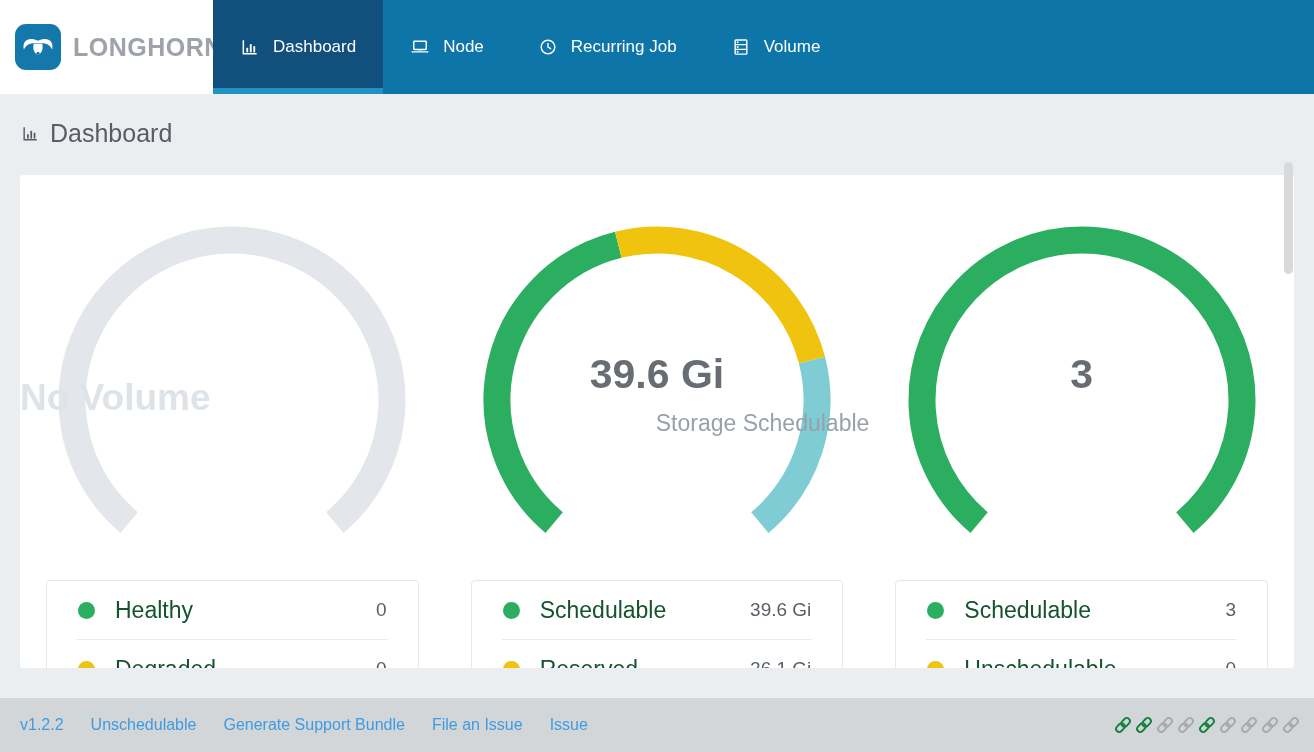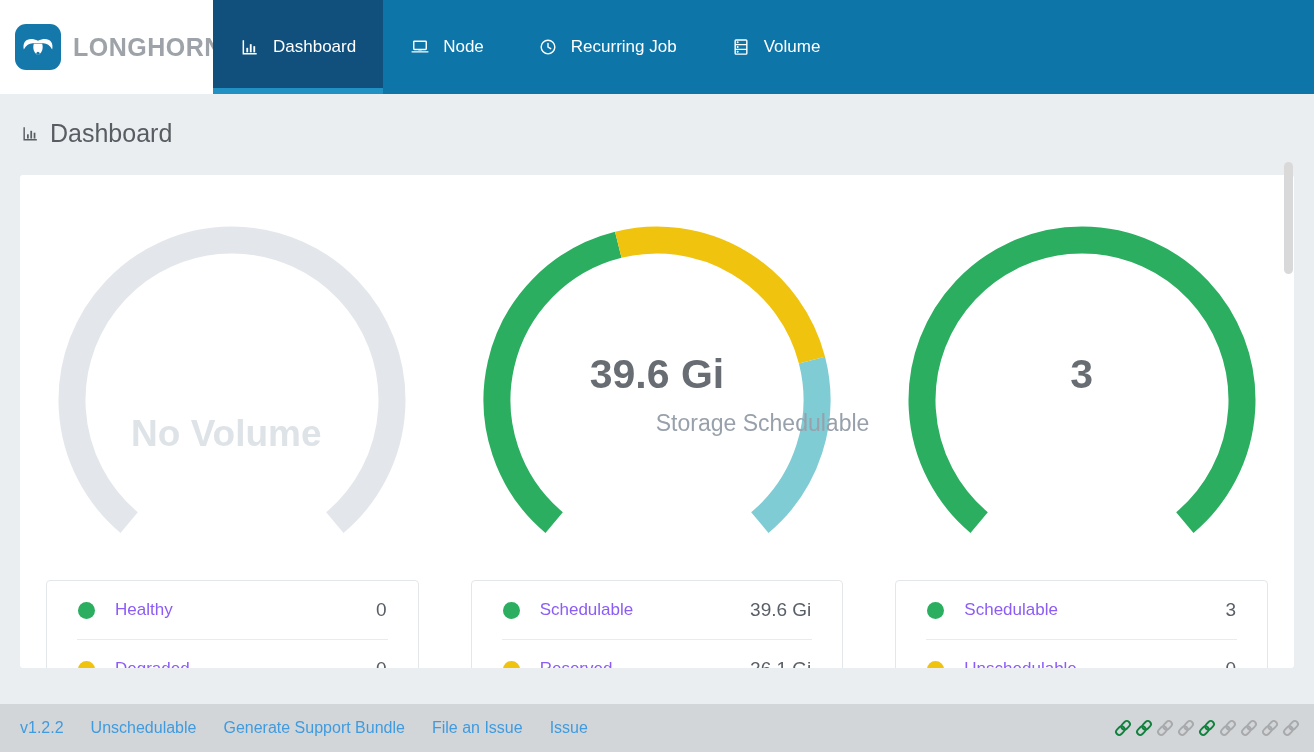--- a/index.html
+++ b/index.html
@@ -23,30 +23,30 @@
   .page-title-row { position:absolute; top:119px; left:21px; display:flex; align-items:center; gap:10px; color:#575d63; }
   .page-title-icon svg { width:19px; height:19px; display:block; }
   .page-title { font-size:25px; }
 
   
   .card { position:absolute; left:20px; top:175px; width:1274px; height:493px; background:#ffffff; border-radius:3px; overflow:hidden; display:flex; }
   .gauge-col { position:relative; flex:1 1 0; }
   .gauge-svg { position:absolute; top:50px; left:50%; transform:translateX(-50%); }
   .gauge-value { position:absolute; top:174px; left:0; right:0; text-align:center; font-size:41px; font-weight:bold; color:#686d73; line-height:50px; }
   .gauge-label { position:absolute; top:234px; left:0; right:0; text-align:right; font-size:23px; color:#98a1ab; line-height:28px; }
-  .gauge-empty-text { position:absolute; top:201px; left:0; right:12px; text-align:center; font-size:37px; font-weight:bold; color:#dee3e8; line-height:44px;margin-top:36px; }
+  .gauge-empty-text { position:absolute; top:201px; left:0; right:12px; text-align:left; font-size:37px; font-weight:bold; color:#dee3e8; line-height:44px; }
   .legend-box { position:absolute; top:405px; left:26px; right:26px; background:#ffffff; border:1px solid #e4e7e9; border-radius:4px; }
   .legend-row { display:flex; align-items:center; height:58px; padding:0 31px; }
   .legend-dot { width:17px; height:17px; border-radius:50%; margin-right:20px; flex:none; }
-  .legend-label { flex:1; font-size:17px; color:#8b5cf6; }
+  .legend-label { flex:1; font-size:23px; color:#14532d; }
   .legend-value { font-size:19px; color:#595f66; }
   .legend-divider { height:1px; background:#e9ebed; margin:0 30px; }
 
   
-  .footer { position:absolute; left:0; right:0; bottom:0; height:48px; background:#d3d6d8; display:flex; align-items:center; }
+  .footer { position:absolute; left:0; right:0; bottom:0; height:54px; background:#d3d6d8; display:flex; align-items:center; }
   .footer-links { display:flex; gap:27px; padding-left:20px; align-items:center; font-size:16px; }
   .footer-links a, .footer-version { color:#3f9be0; text-decoration:none; cursor:pointer; }
   .chain-links { margin-left:auto; display:flex; gap:1px; padding-right:13px; align-items:center; }
   .chain { display:block; }
   .chain svg { width:20px; height:20px; display:block; }
   .chain.green { color:#11813e; }
   .chain.gray  { color:#a7a9ab; }
 
   
   .scrollbar-thumb { position:absolute; right:21px; top:162px; width:9px; height:112px; background:#d9d9d9; border-radius:5px; }

